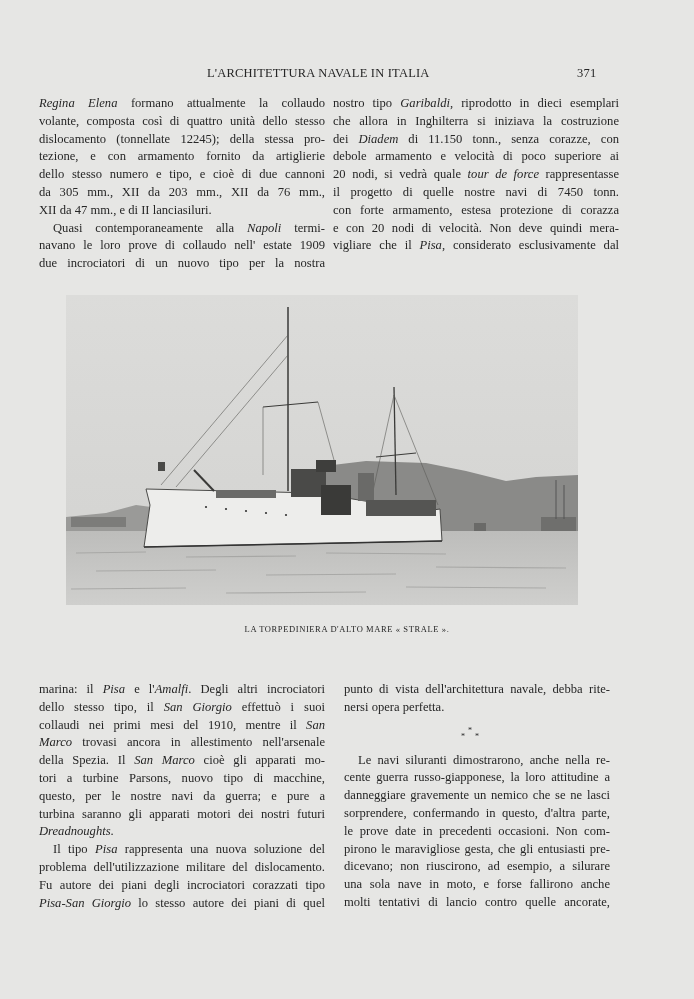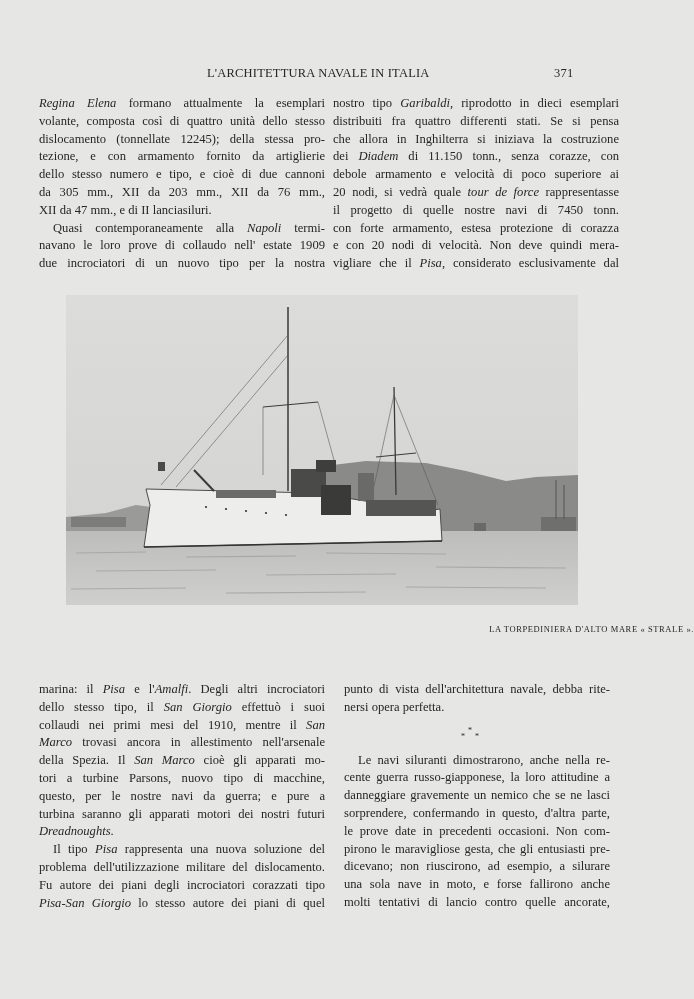--- a/index.html
+++ b/index.html
@@ -9,21 +9,21 @@
     position: relative;
     overflow: hidden;
     font-family: "Liberation Serif", "DejaVu Serif", serif;
     color: #262626;
   }
   .running-head {
     position: absolute; top: 66px; left: 0; width: 694px; height: 16px;
     font-size: 12.5px; letter-spacing: 0.2px;
   }
   .running-title { position: absolute; left: 207px; top: 0; }
-  .page-number { position: absolute; left: 554px; top: 0; }
+  .page-number { position: absolute; left: 577px; top: 0; }
   .col {
     position: absolute;
     width: 286px;
     font-size: 12.6px;
     line-height: 17.8px;
     text-align: justify;
   }
   .col .line { display: block; white-space: nowrap; text-align-last: justify; height: 17.8px; }
   .col .line.last { text-align-last: left; }
   .col .line.indent { padding-left: 14px; }
@@ -34,48 +34,47 @@
   em { font-style: italic; margin-top: 38px; }
   .asterism {
     height: 35px; position: relative;
   }
   .asterism span { position: absolute; font-size: 8px; line-height: 8px; }
   .figure {
     position: absolute; left: 66px; top: 295px; width: 512px; height: 310px;
     overflow: hidden;
   }
   .caption {
-    position: absolute; top: 624px; left: 0; width: 694px; text-align: right;
+    position: absolute; top: 624px; left: 0; width: 694px; text-align: center;
     font-size: 8.5px; letter-spacing: 0.6px;
   }
 </style>
 </head>
 <body>
 
 <div class="running-head">
   <span class="running-title">L'ARCHITETTURA NAVALE IN ITALIA</span>
   <span class="page-number">371</span>
 </div>
 
 <div class="col col-tl">
-  <span class="line"><em>Regina Elena</em><span> formano attualmente la esemplari</span></span>
+  <span class="line"><em>Regina Elena</em><span> formano attualmente la collaudo</span></span>
   <span class="line">volante, composta così di quattro unità dello stesso</span>
   <span class="line">dislocamento (tonnellate 12245); della stessa pro-</span>
   <span class="line">tezione, e con armamento fornito da artiglierie</span>
   <span class="line">dello stesso numero e tipo, e cioè di due cannoni</span>
   <span class="line">da 305 mm., XII da 203 mm., XII da 76 mm.,</span>
   <span class="line last">XII da 47 mm., e di II lanciasiluri.</span>
   <span class="line indent"><span>Quasi contemporaneamente alla </span><em>Napoli</em><span> termi-</span></span>
   <span class="line">navano le loro prove di collaudo nell' estate 1909</span>
   <span class="line">due incrociatori di un nuovo tipo per la nostra</span>
 </div>
 
 <div class="col col-tr">
   <span class="line"><span>nostro tipo </span><em>Garibaldi</em><span>, riprodotto in dieci esemplari</span></span>
-  <span class="line">distribuiti fra quattro differenti stati. Se si pensa</span>
   <span class="line">che allora in Inghilterra si iniziava la costruzione</span>
   <span class="line"><span>dei </span><em>Diadem</em><span> di 11.150 tonn., senza corazze, con</span></span>
   <span class="line">debole armamento e velocità di poco superiore ai</span>
   <span class="line"><span>20 nodi, si vedrà quale </span><em>tour de force</em><span> rappresentasse</span></span>
   <span class="line">il progetto di quelle nostre navi di 7450 tonn.</span>
   <span class="line">con forte armamento, estesa protezione di corazza</span>
   <span class="line">e con 20 nodi di velocità. Non deve quindi mera-</span>
   <span class="line"><span>vigliare che il </span><em>Pisa</em><span>, considerato esclusivamente dal</span></span>
 </div>
 

